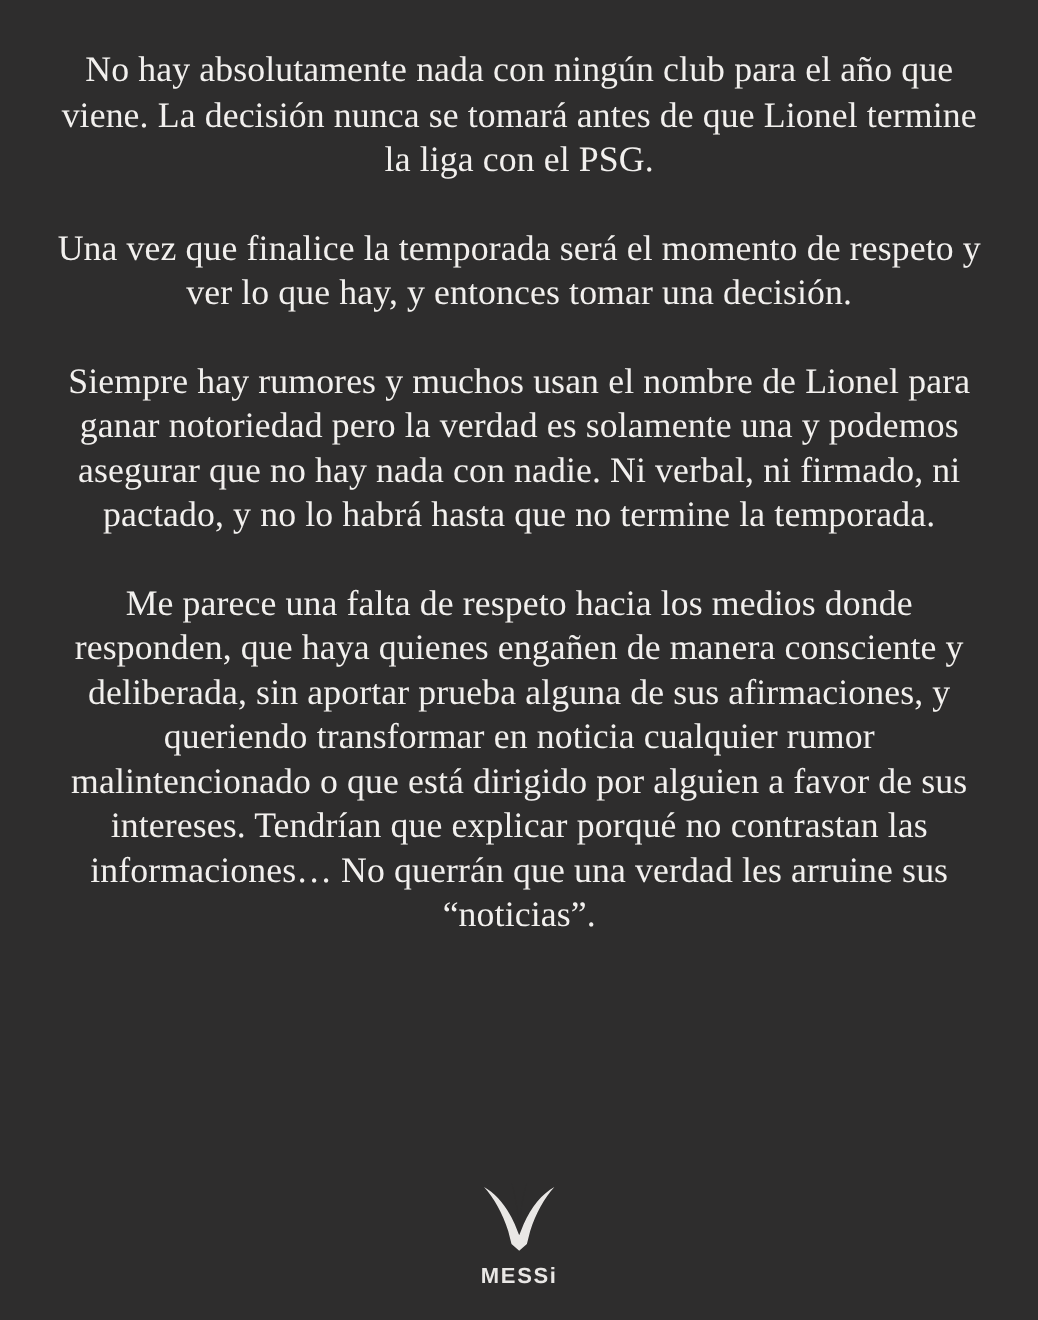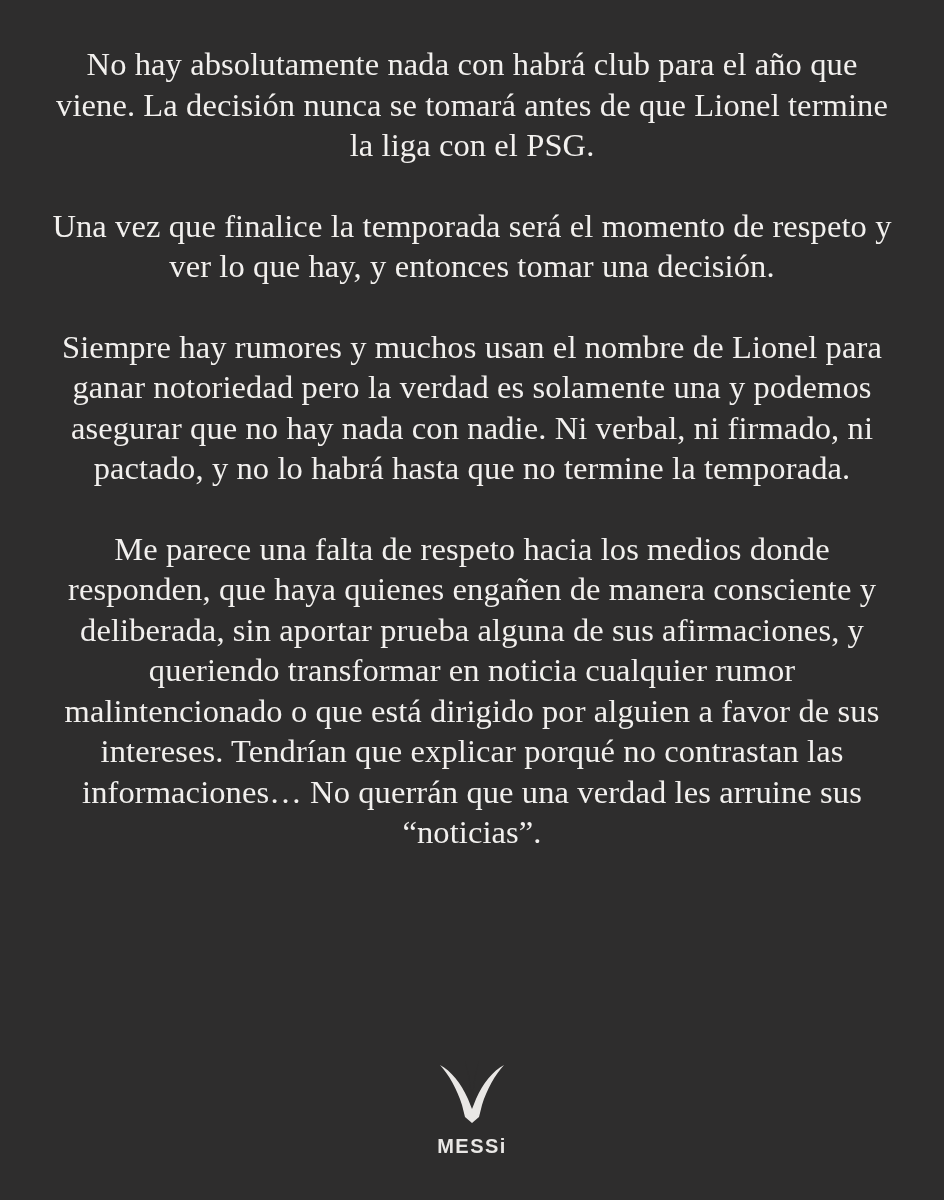--- a/index.html
+++ b/index.html
@@ -31,21 +31,21 @@
     margin: 0 0 40px 0;
     letter-spacing: 0.1px;
     text-rendering: optimizeLegibility;
   }
   .para:last-child {
     margin-bottom: 0;
   }
   .logo-area {
     position: absolute;
     left: 0;
-    bottom: 44px;
+    bottom: 30px;
     width: 944px;
     display: flex;
     flex-direction: column;
     align-items: center;
     justify-content: flex-end;
   }
   .logo-mark {
     width: 74px;
     height: 66px;
     display: block;
@@ -57,21 +57,21 @@
     font-size: 20px;
     font-weight: bold;
     letter-spacing: 1.5px;
     line-height: 1;
   }
 </style>
 </head>
 <body>
 
 <div class="statement">
-  <p class="para">No hay absolutamente nada con habrá club para el año que viene. La decisión nunca se tomará antes de que Lionel termine la liga con el PSG.</p>
+  <p class="para">No hay absolutamente nada con ningún club para el año que viene. La decisión nunca se tomará antes de que Lionel termine la liga con el PSG.</p>
   <p class="para">Una vez que finalice la temporada será el momento de respeto y ver lo que hay, y entonces tomar una decisión.</p>
   <p class="para">Siempre hay rumores y muchos usan el nombre de Lionel para ganar notoriedad pero la verdad es solamente una y podemos asegurar que no hay nada con nadie. Ni verbal, ni firmado, ni pactado, y no lo habrá hasta que no termine la temporada.</p>
   <p class="para">Me parece una falta de respeto hacia los medios donde responden, que haya quienes engañen de manera consciente y deliberada, sin aportar prueba alguna de sus afirmaciones, y queriendo transformar en noticia cualquier rumor malintencionado o que está dirigido por alguien a favor de sus intereses. Tendrían que explicar porqué no contrastan las informaciones… No querrán que una verdad les arruine sus “noticias”.</p>
 </div>
 
 <div class="logo-area">
   <svg class="logo-mark" viewBox="0 0 74 66" aria-hidden="true">
     <path d="M5 4 C16 10, 26 22, 33 38 L37 48 L41 38 C48 22, 58 10, 69 4 C60 14, 52 28, 47 44 L44 56 L37 62 L30 56 L27 44 C22 28, 14 14, 5 4 Z" fill="#e9e7e5"></path>
     <path d="M30 0 C33 8, 35 18, 36 28 L37 36 L38 28 C39 18, 41 8, 44 0 C41 12, 39 24, 38 36 L37 44 L36 36 C35 24, 33 12, 30 0 Z" fill="#2e2d2d"></path>
   </svg>

